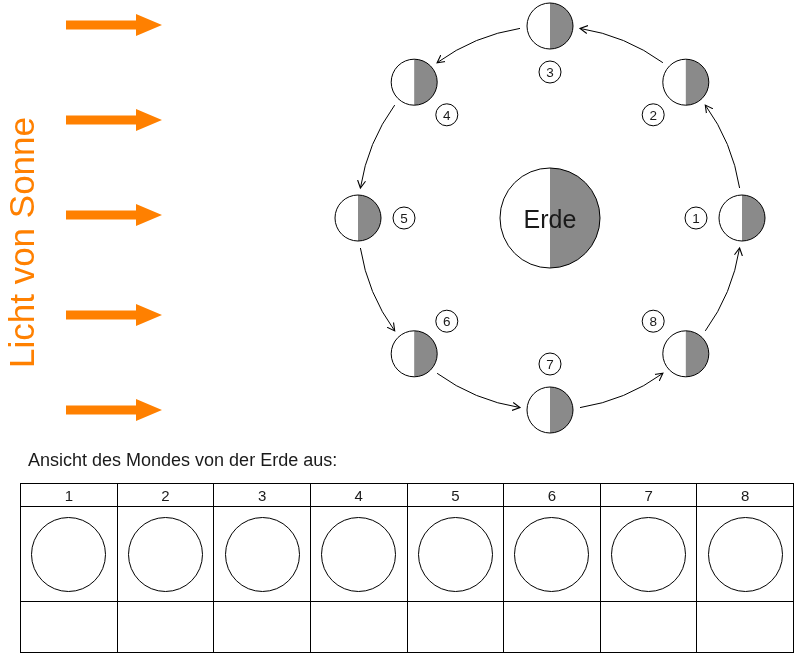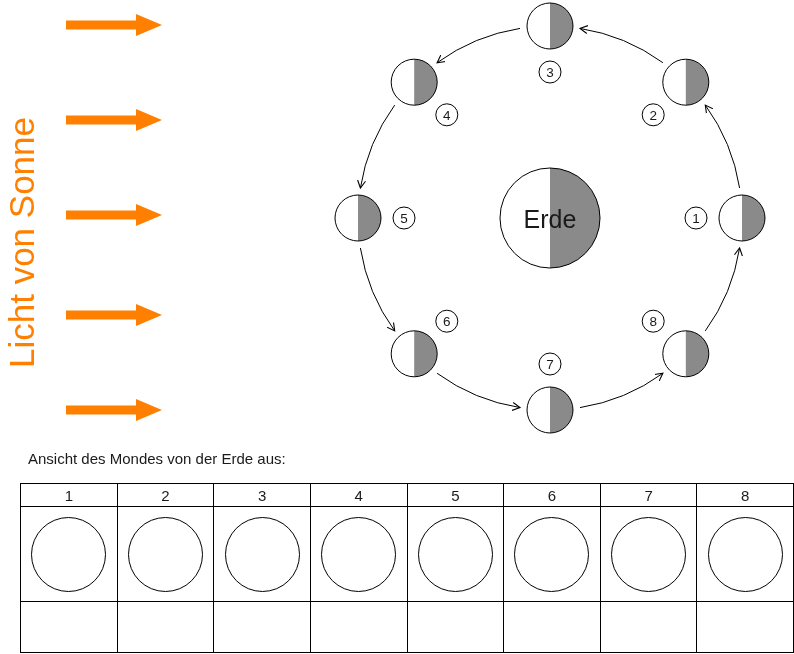--- a/index.html
+++ b/index.html
@@ -19,21 +19,21 @@
     left: 0;
     top: 0;
   }
   svg text {
     font-family: "Liberation Sans", sans-serif;
   }
   .prompt {
     position: absolute;
     left: 28px;
     top: 450px;
-    font-size: 15px;
+    font-size: 18px;
     color: #1a1a1a;
   }
   table.answers {
     position: absolute;
     left: 20px;
     top: 483px;
     width: 774px;
     border-collapse: collapse;
     table-layout: fixed;
   }

